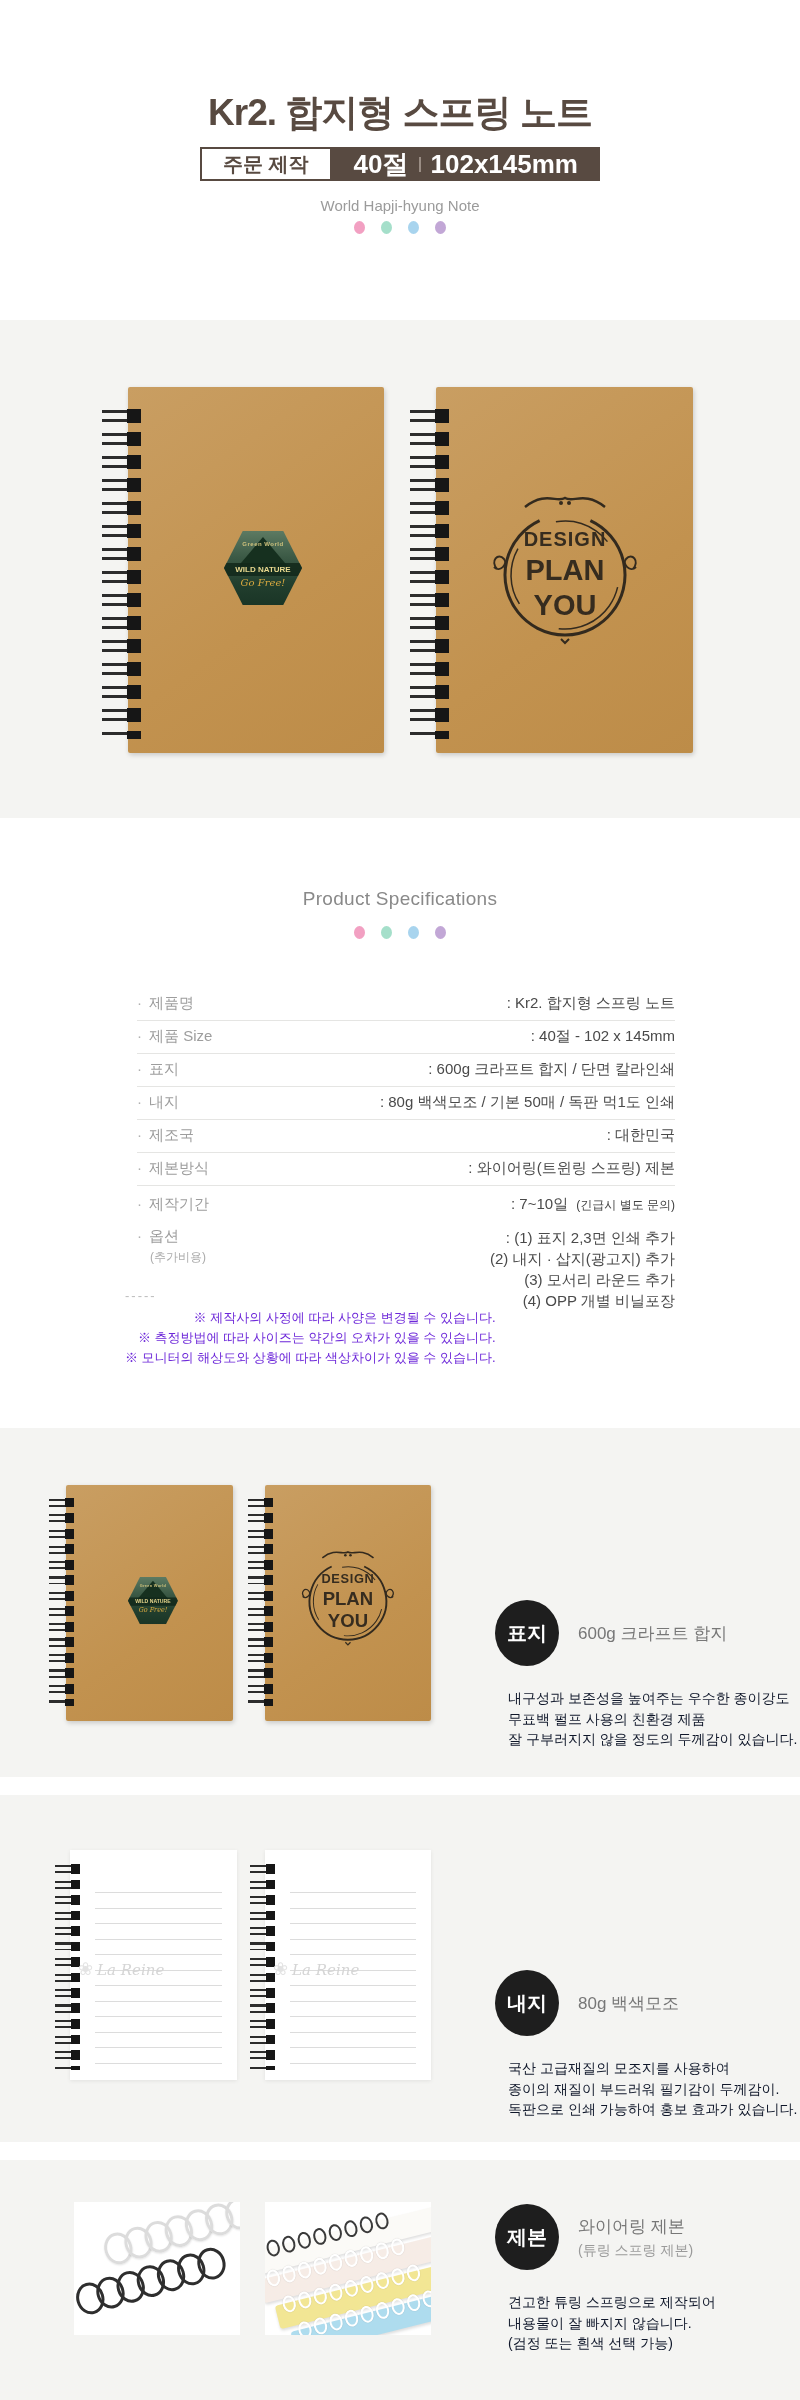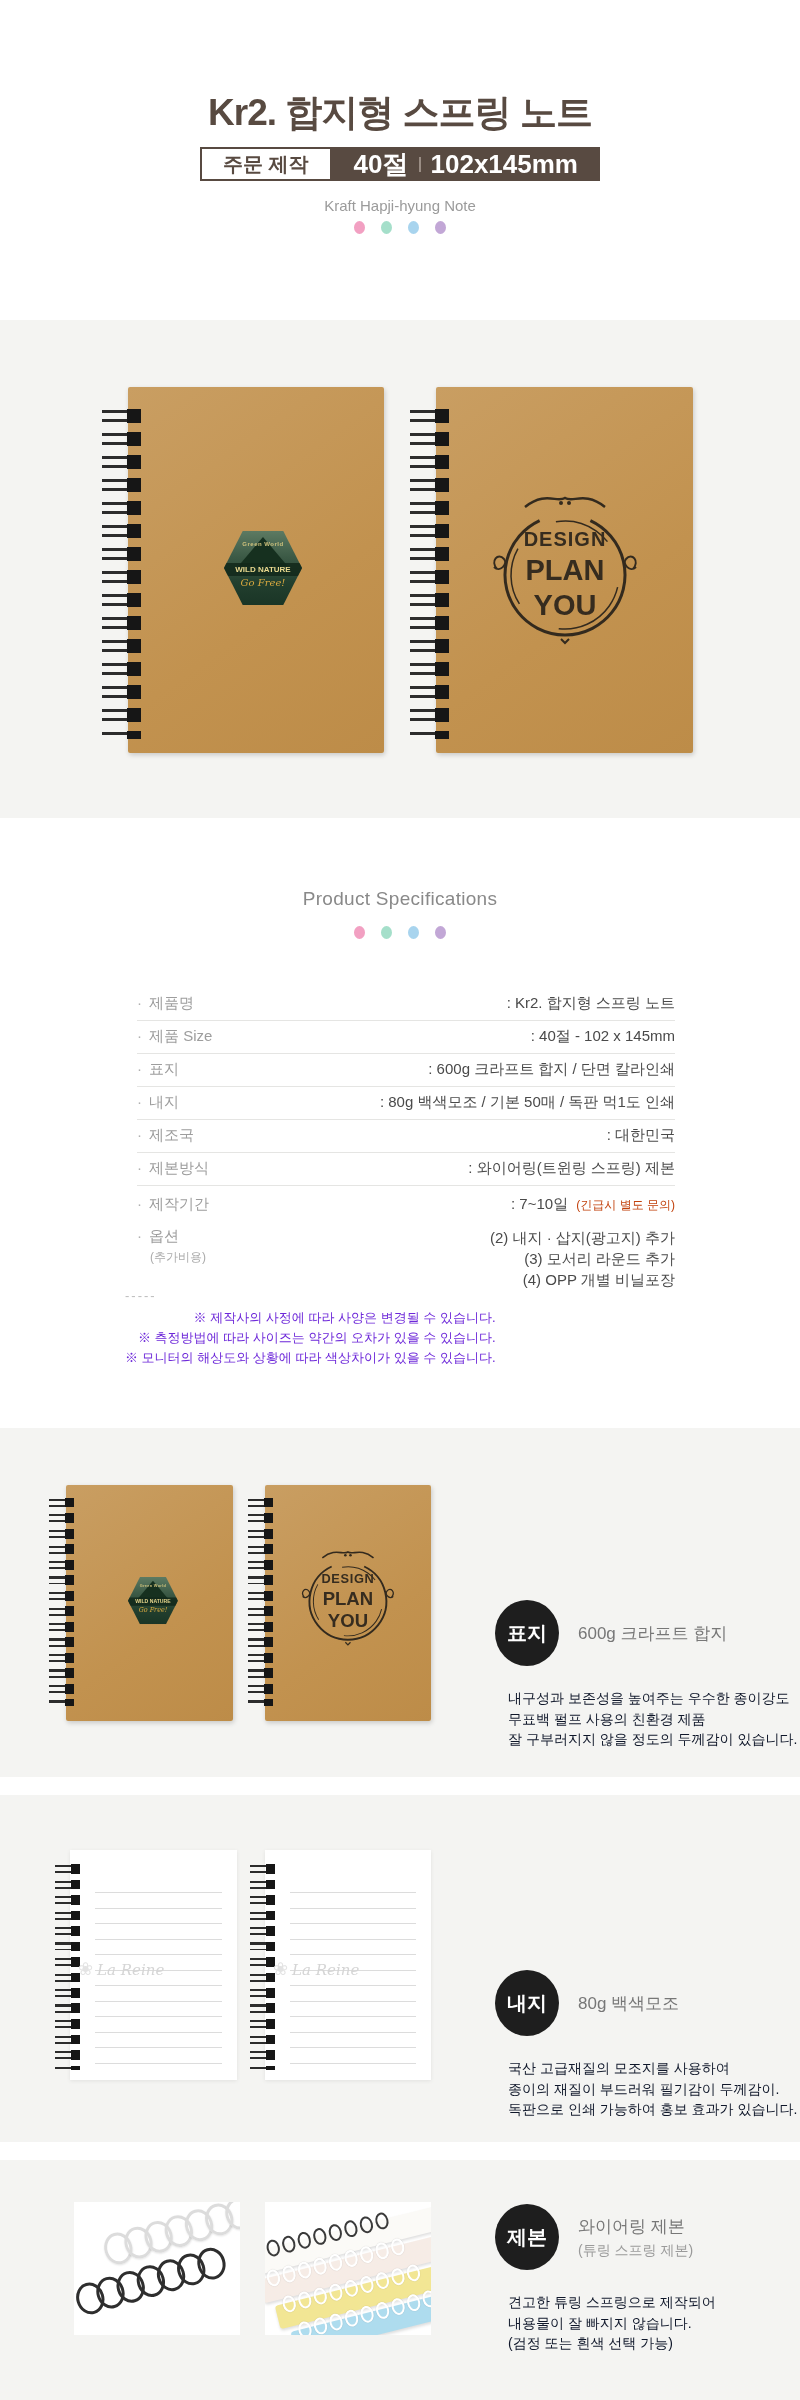--- a/index.html
+++ b/index.html
@@ -67,21 +67,21 @@
   .specs-title{position:absolute;top:0;width:100%;text-align:center;font-size:19px;
                color:#898989;letter-spacing:.3px;}
   .dots-specs{position:absolute;top:38px;width:100%;}
   .spec-table{position:absolute;top:100px;width:100%;}
   .srow{display:flex;padding:6px 0 7px 0;font-size:15px;margin-left:12px;}
   .srow.line{border-bottom:1px solid #e5e5e3;}
   .slabel{width:150px;color:#9d9d9d;}
   .bullet{color:#b0b0b0;margin-right:7px;}
   .label-sub{margin-left:13px;font-size:12px;color:#ababab;margin-top:3px;}
   .svalue{flex:1;color:#4a4a4a;text-align:right;}
-  .svalue .small-note{font-size:12px;color:#c2410c;margin-left:4px;}
+  .svalue .small-note{font-size:12px;color:#404040;margin-left:4px;}
   .svalue .vline{line-height:21px;}
   .srow.tall{padding-top:9px;}
   .dashes{position:absolute;top:400px;left:0;font-size:13px;color:#bdbdbd;letter-spacing:2px;}
   .notes{position:absolute;top:420px;left:0;font-size:13px;color:#6d28d9;line-height:20px;text-align:right;}
 
   
   .info{position:absolute;left:495px;}
   .info-row{display:flex;align-items:center;gap:19px;}
   .circle{width:64px;height:66px;border-radius:50%;background:#1e1e1e;color:#fff;
           font-size:20px;font-weight:bold;display:flex;align-items:center;justify-content:center;
@@ -121,21 +121,21 @@
 
 <div class="badge-row">
   <div class="badge-order">주문 제작</div>
   <div class="badge-size">
     <span>40절</span>
     <span class="sep"></span>
     <span>102x145mm</span>
   </div>
 </div>
 
-<div class="subtitle">Kraft Hapji-hyung Note</div>
+<div class="subtitle">World Hapji-hyung Note</div>
 
 <div class="dots dots-header">
   <span class="dot d1"></span>
   <span class="dot d2"></span>
   <span class="dot d3"></span>
   <span class="dot d4"></span>
 </div>
 
 <div class="sec" style="top:320px;height:498px;">
 
@@ -220,20 +220,21 @@
         <span>: 7~10일</span>
         <span class="small-note">(긴급시 별도 문의)</span>
       </div>
     </div>
     <div class="srow">
       <div class="slabel">
         <span class="bullet">·</span><span>옵션</span>
         <div class="label-sub">(추가비용)</div>
       </div>
       <div class="svalue">
+        <div class="vline">: (1) 표지 2,3면 인쇄 추가</div>
         <div class="vline">(2) 내지 · 삽지(광고지) 추가</div>
         <div class="vline">(3) 모서리 라운드 추가</div>
         <div class="vline">(4) OPP 개별 비닐포장</div>
       </div>
     </div>
   </div>
 
   <div class="dashes">-----</div>
 
   <div class="notes">

